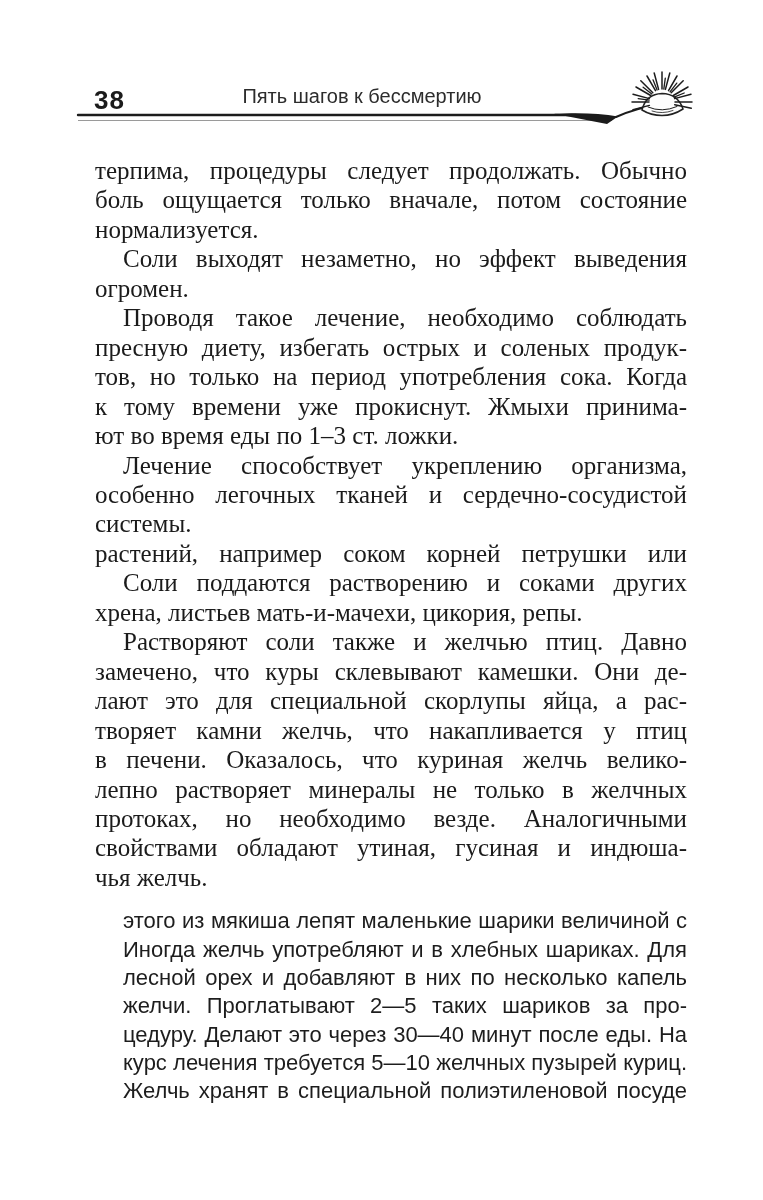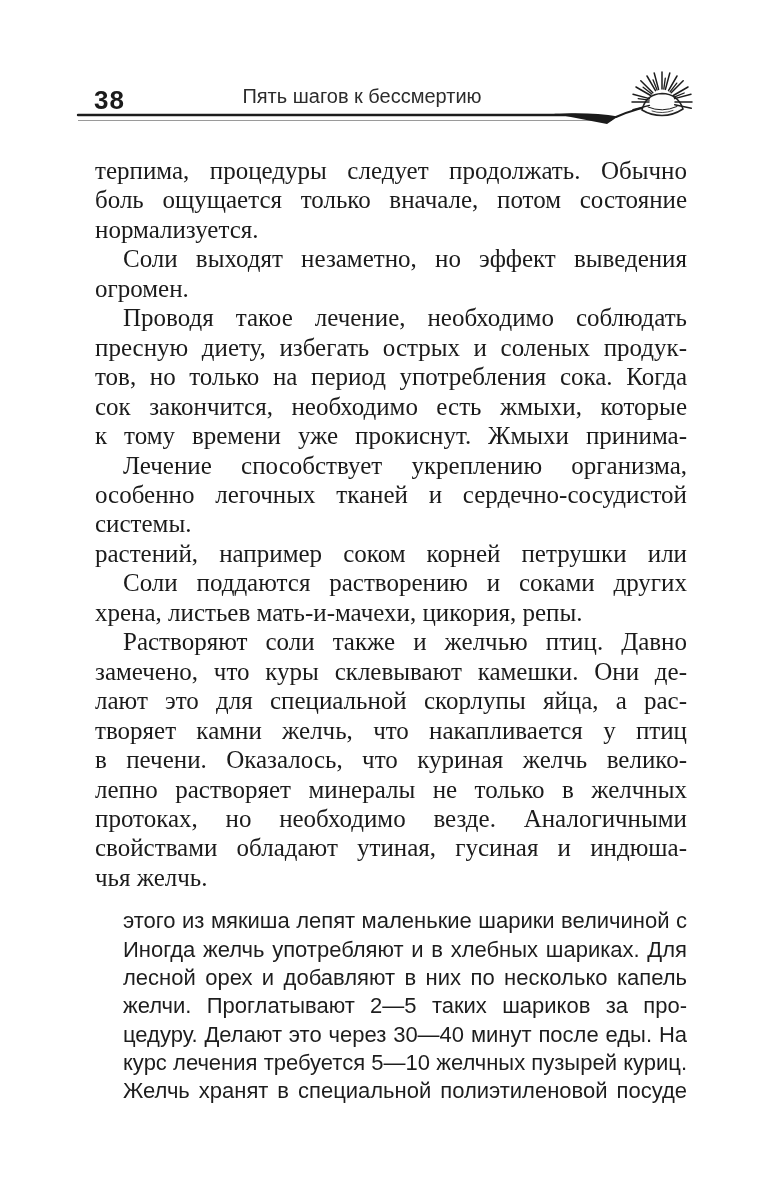--- a/index.html
+++ b/index.html
@@ -108,22 +108,22 @@
       <div class="line line-last">нормализуется.</div>
     </div>
     <div class="para body">
       <div class="line indent">Соли выходят незаметно, но эффект выведения</div>
       <div class="line line-last">огромен.</div>
     </div>
     <div class="para body">
       <div class="line indent">Проводя такое лечение, необходимо соблюдать</div>
       <div class="line">пресную диету, избегать острых и соленых продук-</div>
       <div class="line">тов, но только на период употребления сока. Когда</div>
-      <div class="line">сок закончится, необходимо есть жмыхи, которые</div>
       <div class="line">к тому времени уже прокиснут. Жмыхи принима-</div>
+      <div class="line line-last">ют во время еды по 1–3 ст. ложки.</div>
     </div>
     <div class="para body">
       <div class="line indent">Лечение способствует укреплению организма,</div>
       <div class="line">особенно легочных тканей и сердечно-сосудистой</div>
       <div class="line line-last">системы.</div>
     </div>
     <div class="para body">
       <div class="line">растений, например соком корней петрушки или</div>
       <div class="line indent">Соли поддаются растворению и соками других</div>
       <div class="line line-last">хрена, листьев мать-и-мачехи, цикория, репы.</div>

